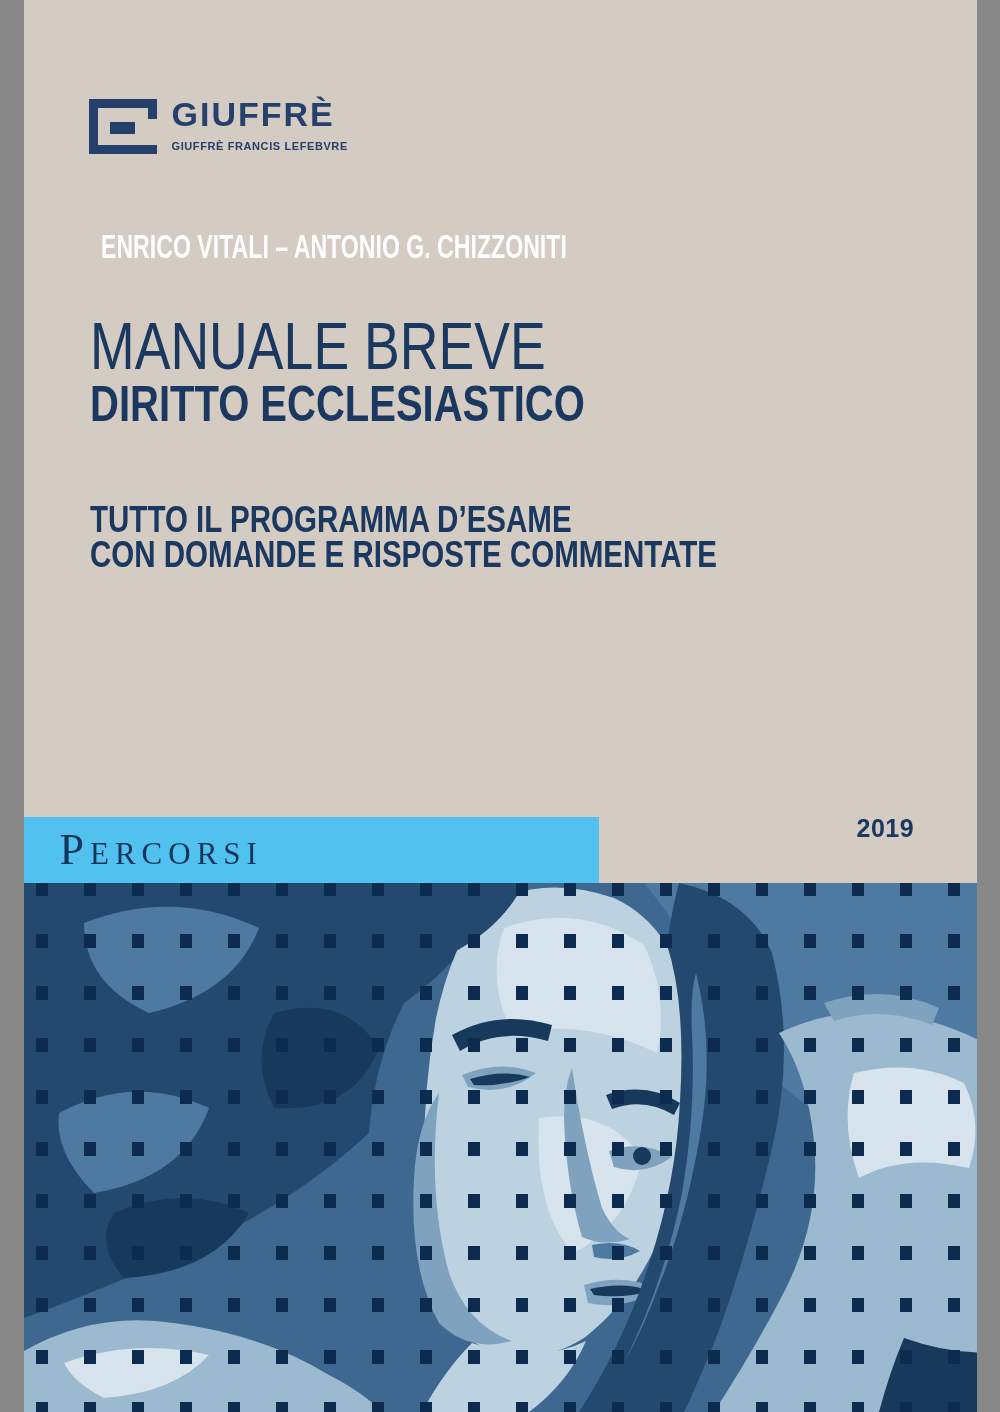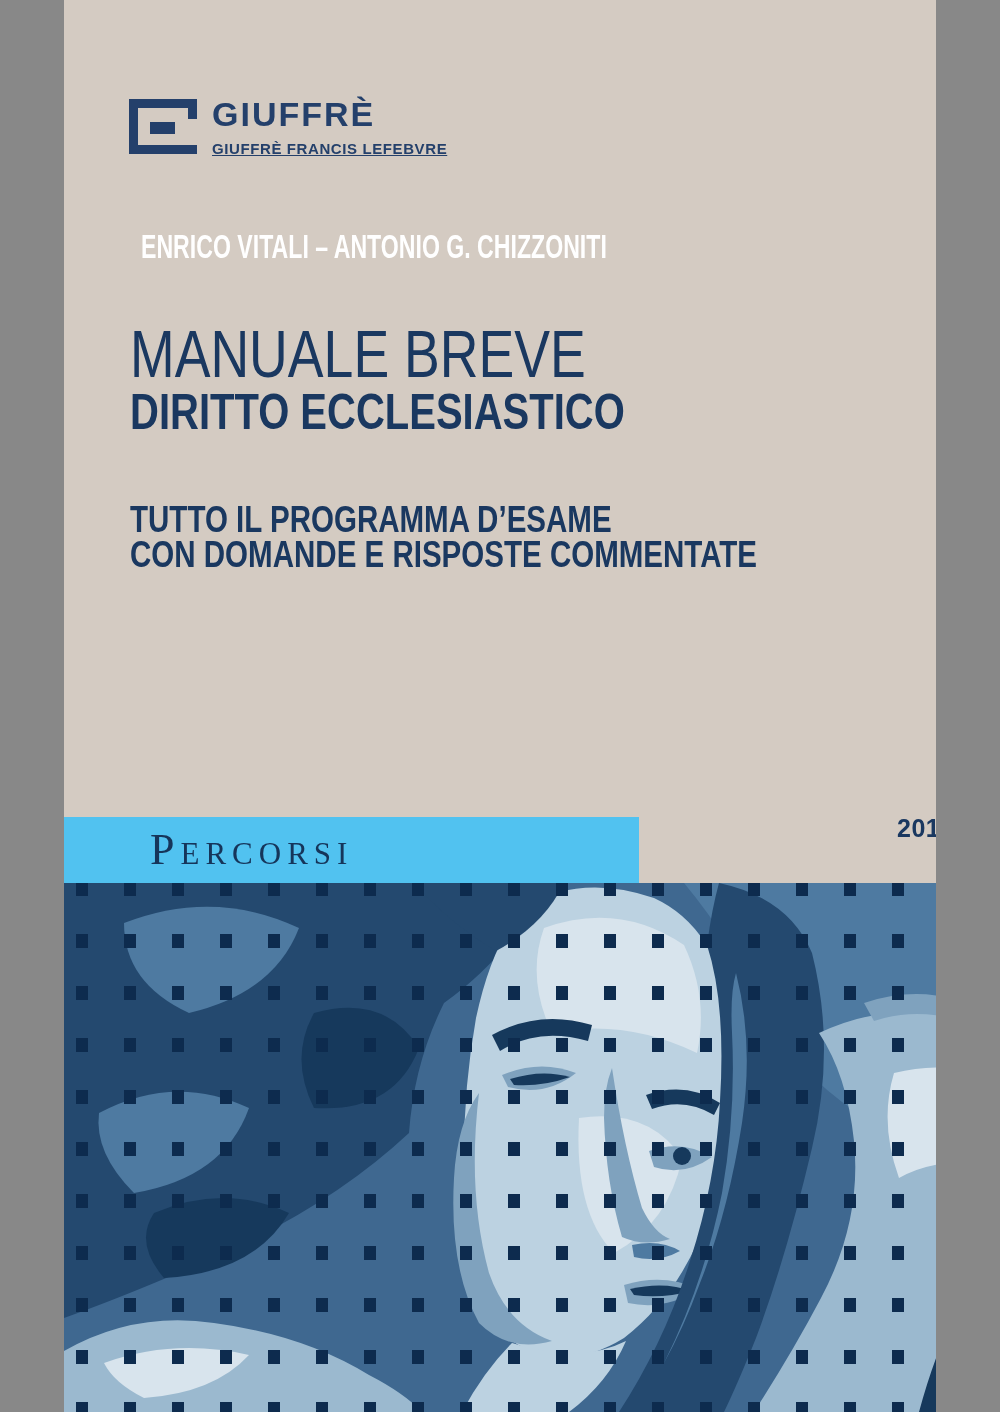--- a/index.html
+++ b/index.html
@@ -4,52 +4,52 @@
 <style>
   :root{
     --background:#D4CBC2; --navy:#1A3860; --logo-navy:#24406B;
     --band-blue:#51C2F0; --author-text:#FFFFFF; --series-text:#16355A;
     --grid-square:#0D2B4E;
     --art-0:#3F6890; --art-1:#24496F; --art-2:#16395C; --art-3:#4E7AA1;
     --art-4:#7FA2BE; --art-5:#BCD2E1; --art-6:#D8E4ED; --art-7:#9BB9CF;
   }
   html,body{margin:0;padding:0;background:#888;}
   .cover{
-    position:relative; width:872px; height:1412px; margin:0 auto;
+    position:relative; width:953px; height:1412px; margin:0 auto;
     background:var(--background); overflow:hidden;
     font-family:"Liberation Sans", sans-serif;
   }
   
   .logo{position:absolute; left:65px; top:99px; display:flex; align-items:flex-start;}
   .logo-mark{width:68px; height:55px; flex:0 0 auto;}
   .logo-text{margin-left:15px; margin-top:-2px; color:var(--logo-navy);}
   .brand{font-size:34px; font-weight:700; letter-spacing:2px; line-height:1; white-space:nowrap;}
-  .brand-sub{font-size:15px; font-weight:700; letter-spacing:0.6px; margin-top:9px; white-space:nowrap;text-decoration:underline;}
+  .brand-sub{font-size:11px; font-weight:700; letter-spacing:0.6px; margin-top:9px; white-space:nowrap;}
   
   .cond{display:inline-block; transform-origin:left top; white-space:nowrap;}
   
   .authors{position:absolute; left:77px; top:227px; color:var(--author-text);
     font-size:34px; font-weight:700;}
   .authors .cond{transform:scaleX(0.68);}
   
-  .title{position:absolute; left:66px; top:320px; color:var(--navy); line-height:1;}
+  .title{position:absolute; left:66px; top:312px; color:var(--navy); line-height:1;}
   .title-line1{font-size:67px; font-weight:400;}
   .title-line2{font-size:50px; font-weight:700;}
   .title .cond{transform:scaleX(0.80);}
   
   .subtitle{position:absolute; left:66px; top:502px; color:var(--navy);
     font-size:36px; font-weight:700; line-height:35px;
     transform:scaleX(0.82); transform-origin:left top; white-space:nowrap;}
   
   .year{position:absolute; left:833px; top:814px; color:var(--navy);
     font-size:25px; font-weight:700; letter-spacing:0.5px;}
   
   .series-band{position:absolute; left:0; top:817px; width:575px; height:66px;
     background:var(--band-blue); display:flex; align-items:center;}
-  .series-name{margin-left:86px; font-family:"Liberation Serif", serif;
+  .series-name{margin-left:36px; font-family:"Liberation Serif", serif;
     font-variant:small-caps; font-size:44px; letter-spacing:6px;
     color:var(--series-text); line-height:1;}
   
   .artwork{position:absolute; left:0; top:883px; width:1000px; height:529px;}
   .artwork svg{display:block; width:100%; height:100%;}
   .t0{fill:var(--art-0);} .t1{fill:var(--art-1);} .t2{fill:var(--art-2);}
   .t3{fill:var(--art-3);} .t4{fill:var(--art-4);} .t5{fill:var(--art-5);}
   .t6{fill:var(--art-6);} .t7{fill:var(--art-7);}
   .grid-dot{fill:var(--grid-square);}
 </style>

